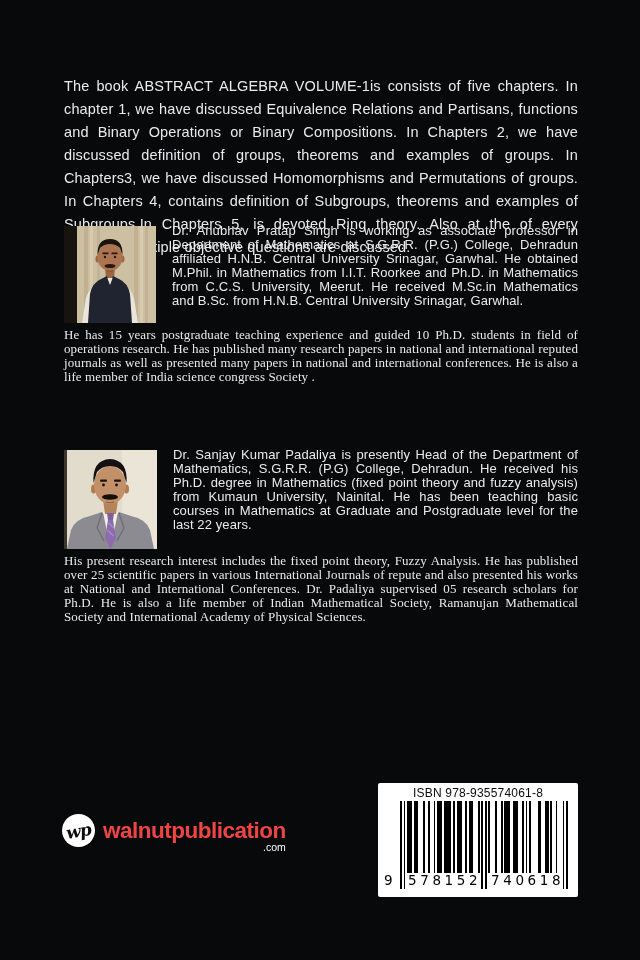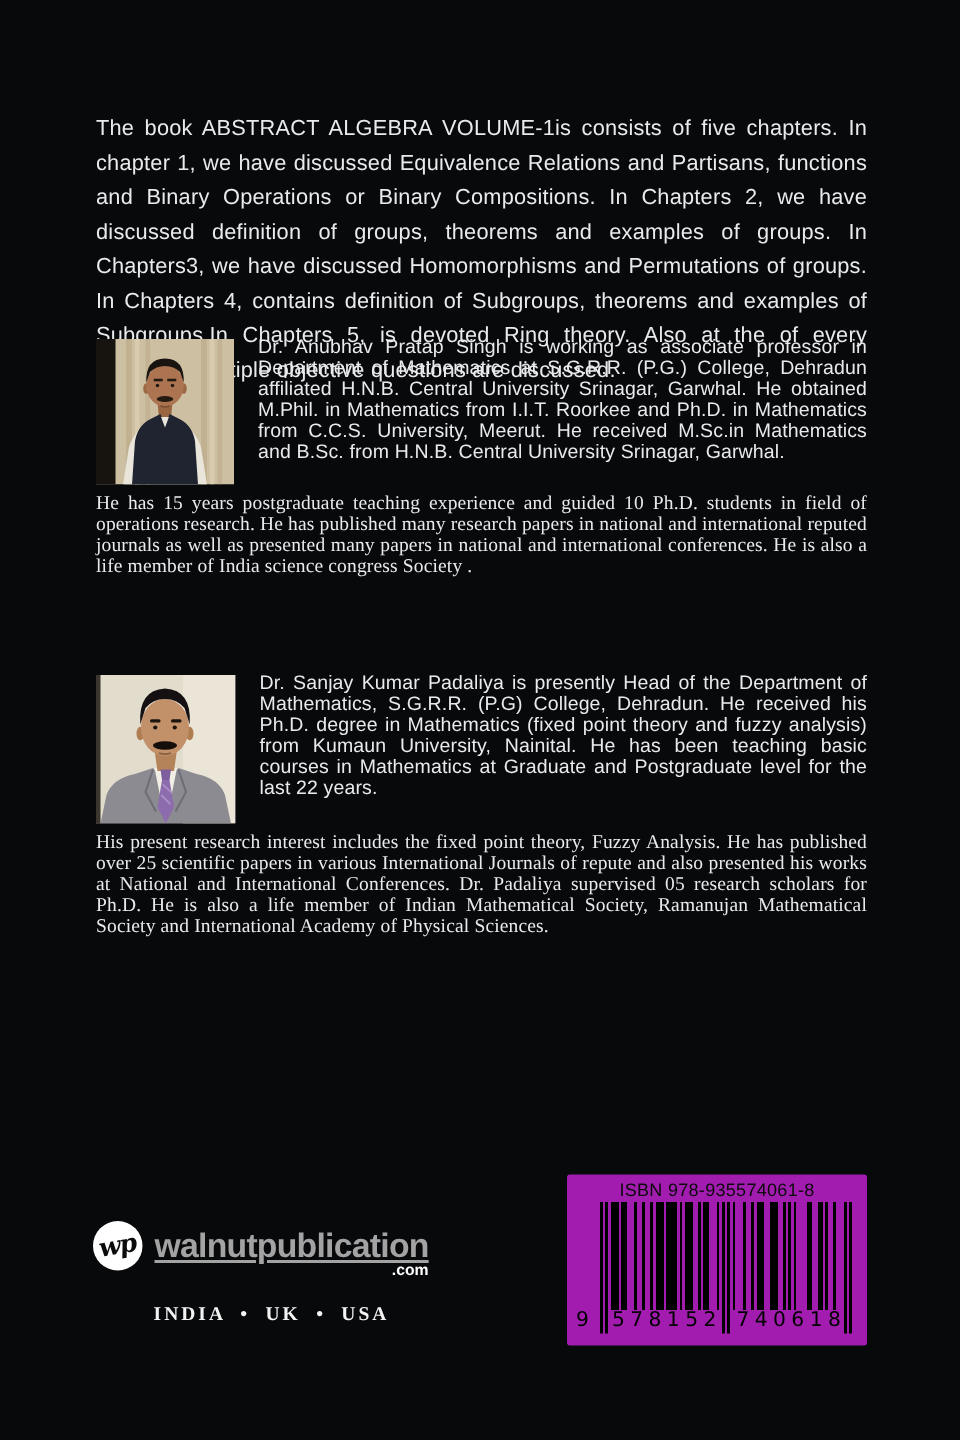--- a/index.html
+++ b/index.html
@@ -23,29 +23,29 @@
   .p2{width:93px;height:99px;}
 
   
   .pub{position:absolute;left:62px;top:814px;width:238px;}
   .pub-top{display:flex;align-items:center;gap:8px;}
   .pub-badge{width:33px;height:33px;border-radius:50%;background:#fff;flex:0 0 auto;
              display:flex;align-items:center;justify-content:center;}
   .pub-wp{font-family:"DejaVu Serif",serif;font-style:italic;font-weight:700;
           font-size:17px;color:#0b0b0b;transform:rotate(-10deg);letter-spacing:-1px;}
   .pub-name-wrap{position:relative;}
-  .pub-name{font-weight:700;font-size:22.5px;color:#a3a3a3;letter-spacing:-.5px;white-space:nowrap;text-decoration:underline;}
-  .pub-com{position:absolute;right:0;bottom:-9px;font-weight:700;font-size:10.5px;color:#ffffff;}
+  .pub-name{font-weight:700;font-size:22.5px;color:#ef4444;letter-spacing:-.5px;white-space:nowrap;}
+  .pub-com{position:absolute;right:0;bottom:-9px;font-weight:400;font-size:10.5px;color:#ffffff;}
   .pub-regions{margin-top:21px;text-align:center;
                font-family:"Liberation Serif",serif;font-weight:700;font-size:13px;
                letter-spacing:2px;word-spacing:5px;color:#f3f3f3;}
 
   
   .barcode-box{position:absolute;left:378px;top:783px;width:200px;height:114px;
-               background:#a21caf;border-radius:2px;box-sizing:border-box;padding-top:3px;}
+               background:#ffffff;border-radius:2px;box-sizing:border-box;padding-top:3px;}
   .isbn{font-size:12px;line-height:14px;text-align:center;color:#0b0b0b;
         letter-spacing:.2px;font-family:"Liberation Sans",sans-serif;}
   .bars-wrap{position:relative;width:168px;margin:1px 0 0 22px;}
   .bars{display:block;fill:#000;}
   .digits{position:absolute;top:71px;left:0;width:168px;height:17px;
           font-family:"DejaVu Sans",sans-serif;font-size:13.5px;color:#000;}
   .d-lead{position:absolute;left:-16px;top:0;}
   .d-left{position:absolute;left:8px;top:0;width:72px;letter-spacing:3.6px;}
   .d-right{position:absolute;left:91px;top:0;width:72px;letter-spacing:3.6px;}
 </style>
@@ -118,21 +118,20 @@
 <div class="pub">
   <div class="pub-top">
     <div class="pub-badge">
       <span class="pub-wp">wp</span>
     </div>
     <div class="pub-name-wrap">
       <span class="pub-name">walnutpublication</span>
       <span class="pub-com">.com</span>
     </div>
   </div>
-  <div class="pub-regions">INDIA • UK • USA</div>
 </div>
 
 <div class="barcode-box">
   <div class="isbn">ISBN 978-935574061-8</div>
   <div class="bars-wrap">
     <svg class="bars" viewBox="0 0 95 44" width="168" height="88" preserveAspectRatio="none" shape-rendering="crispEdges" xmlns="http://www.w3.org/2000/svg">
         <rect x="0" y="0" width="1" height="44"></rect>
         <rect x="2" y="0" width="1" height="44"></rect>
         <rect x="4" y="0" width="1" height="36"></rect>
         <rect x="5" y="0" width="1" height="36"></rect>

